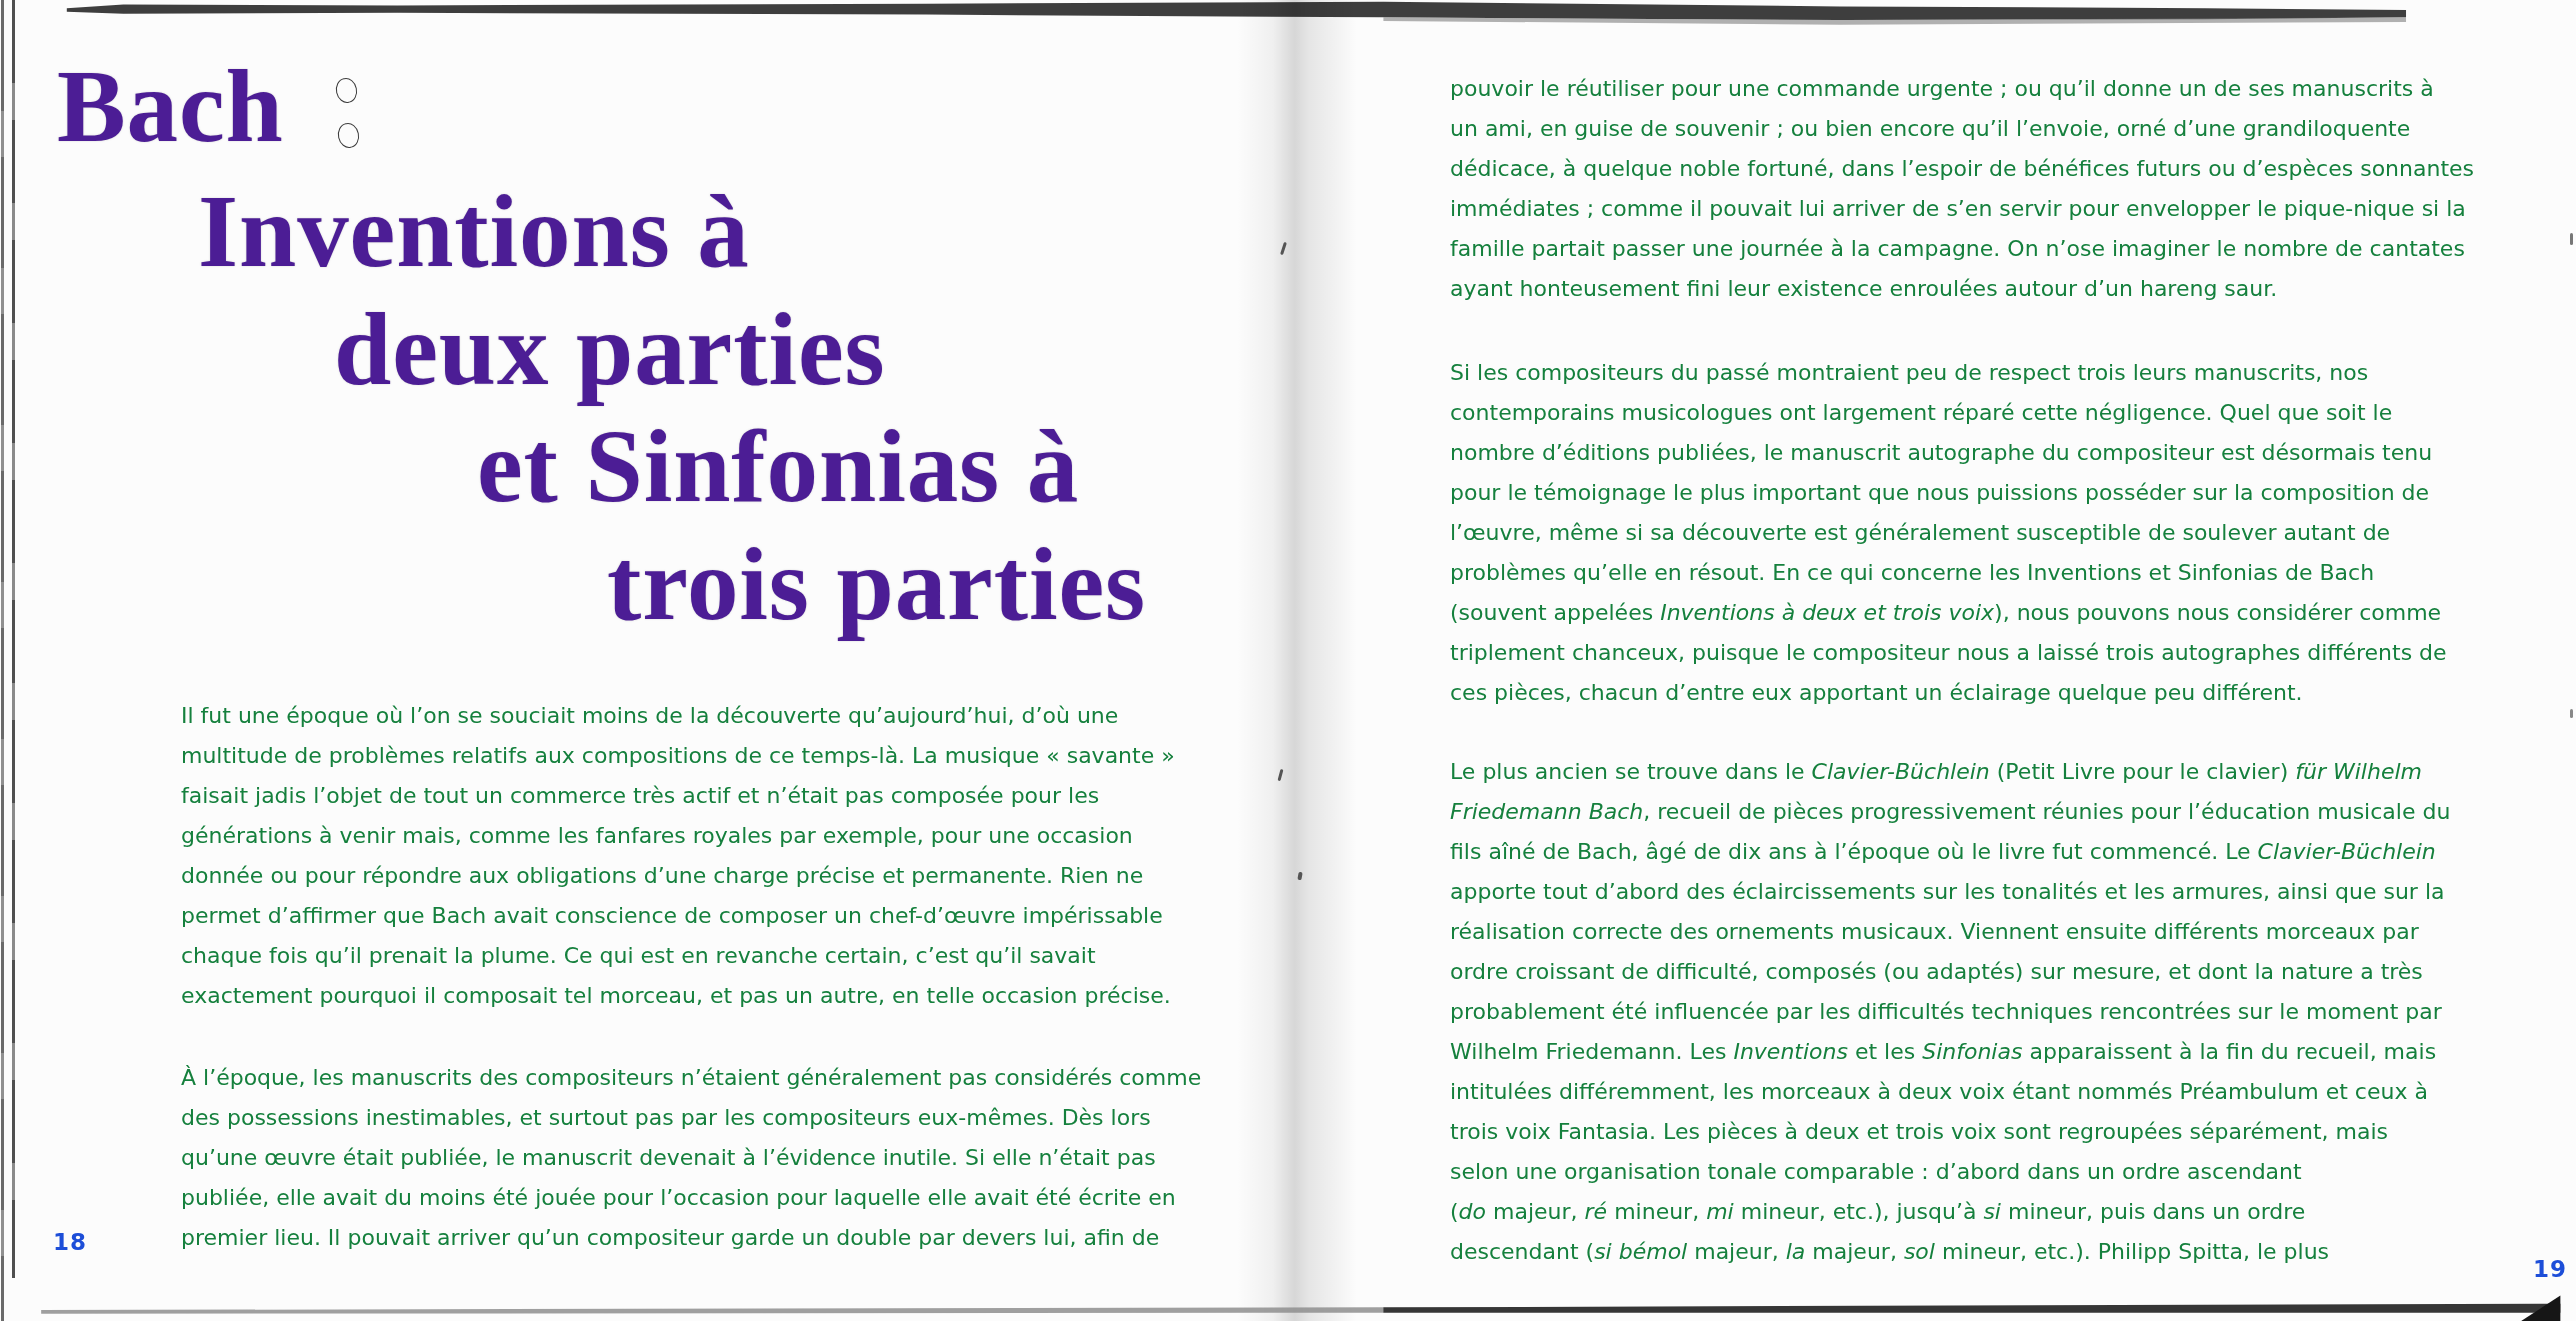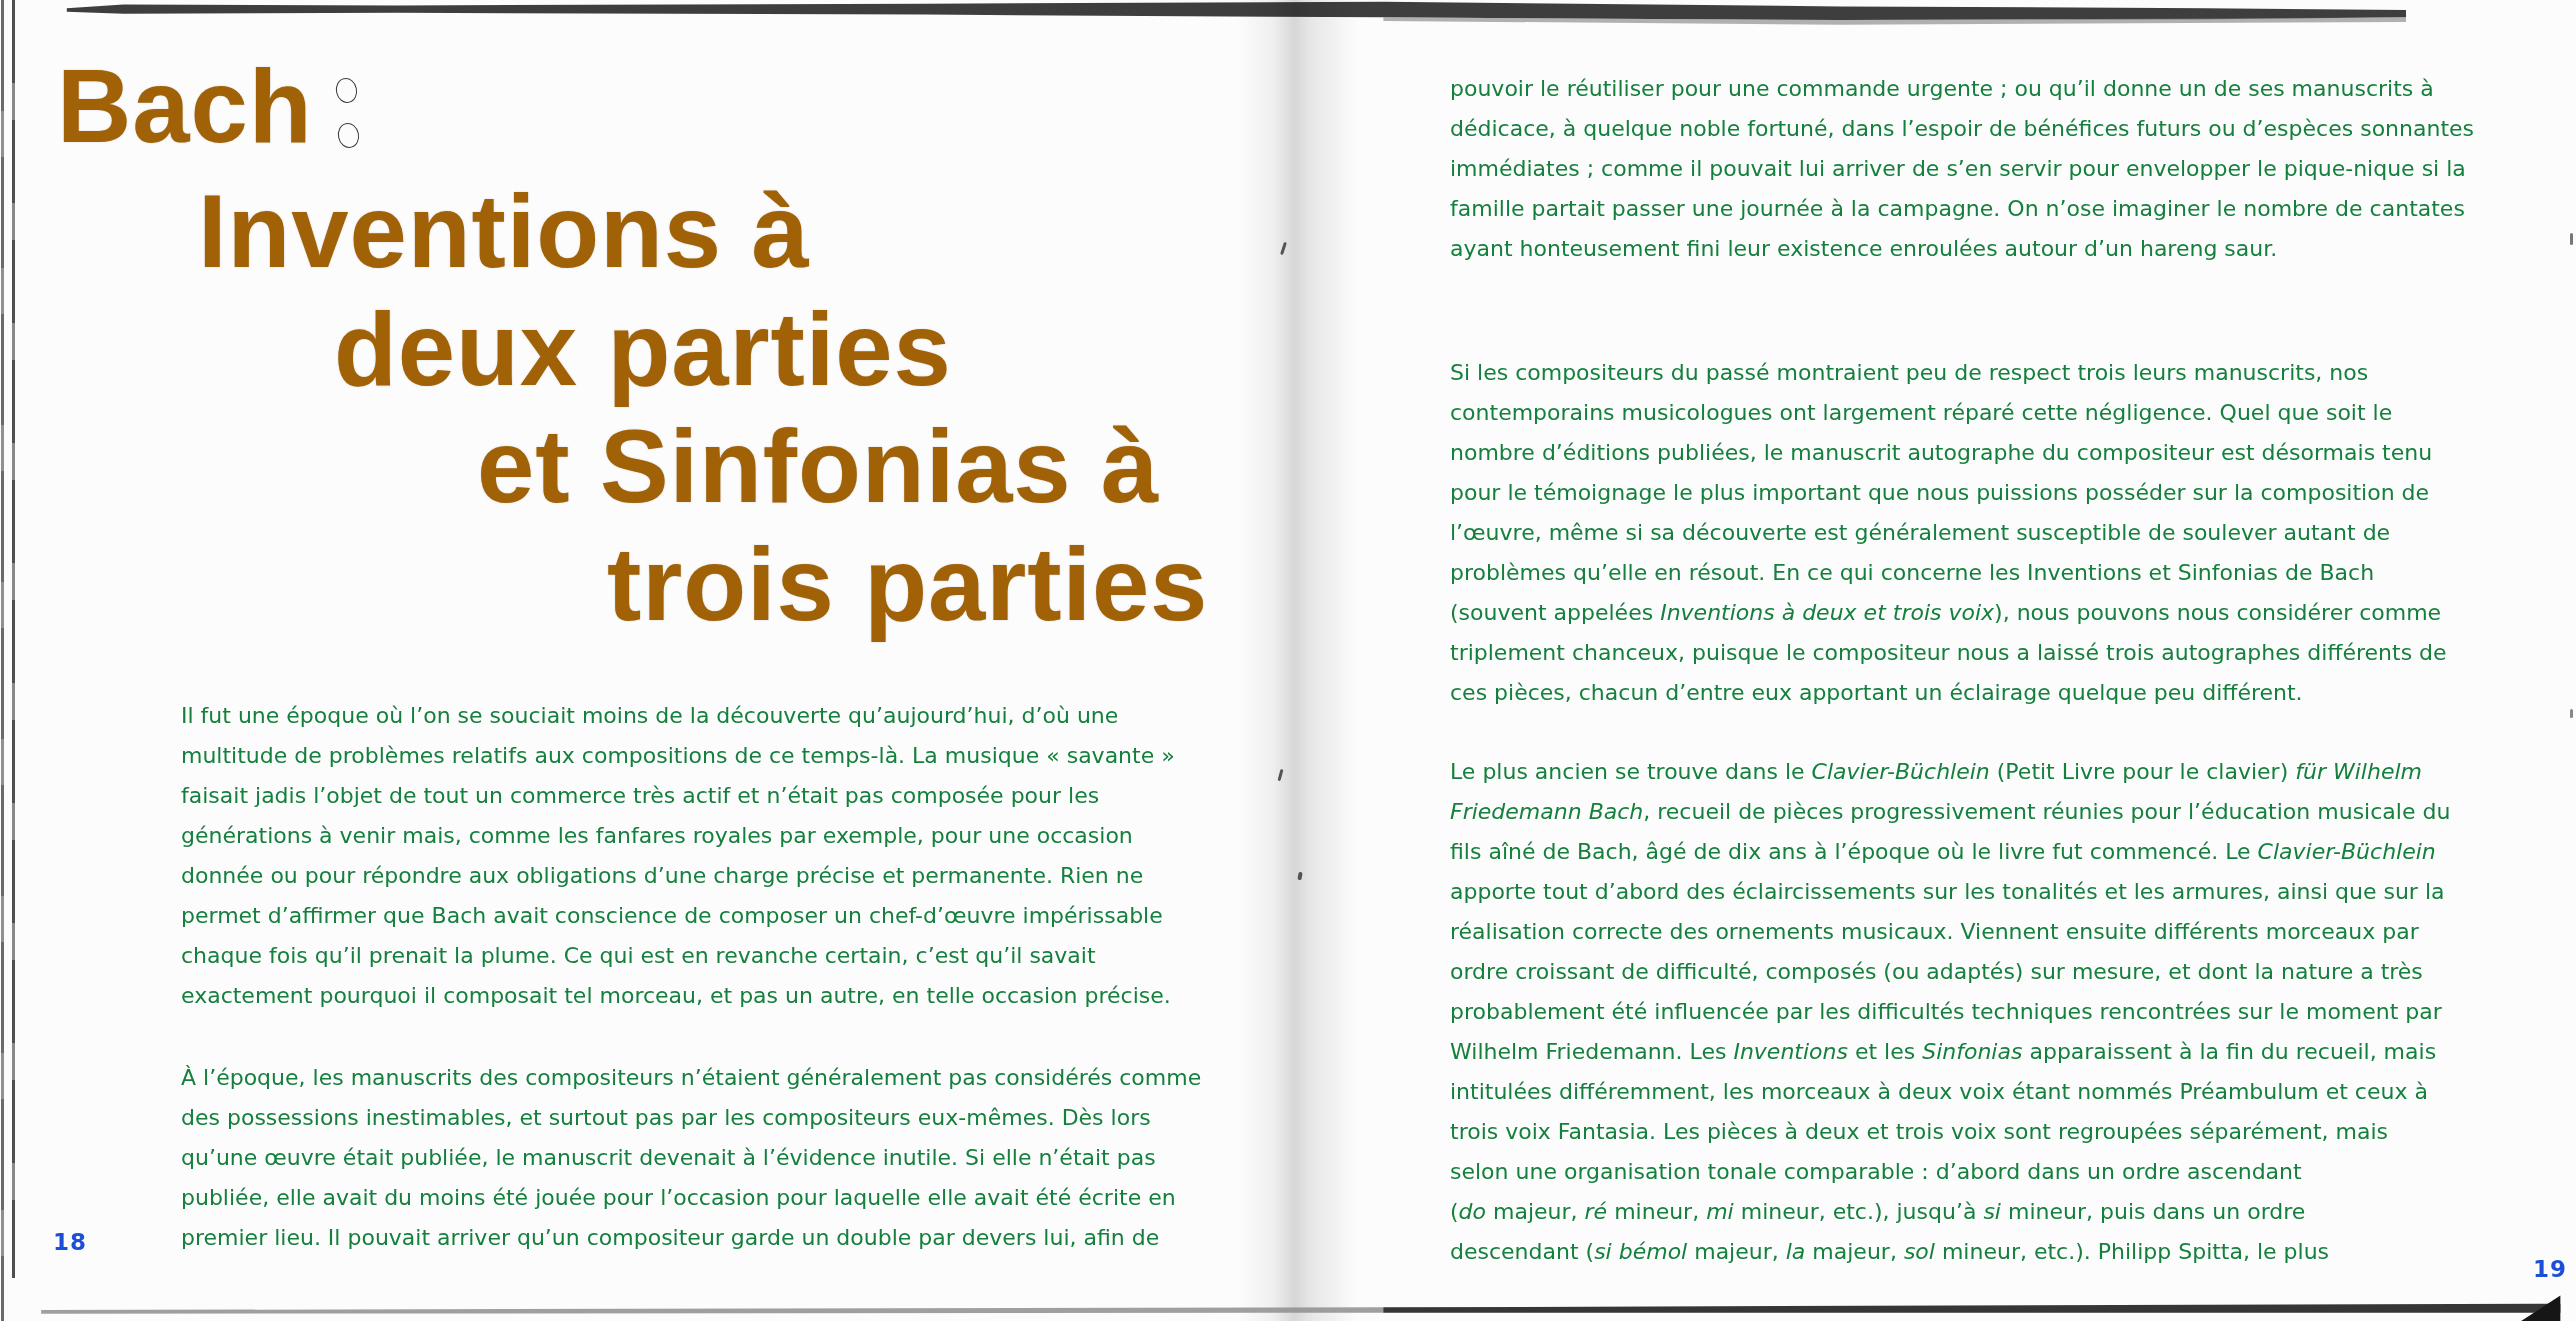--- a/index.html
+++ b/index.html
@@ -13,22 +13,22 @@
   .left-edge-a{position:absolute;left:0.9px;top:0;width:2.8px;height:1322px;
     background:repeating-linear-gradient(#6a6a6a 0 111px,#909090 111px 157px);}
   .left-edge-b{position:absolute;left:12px;top:0;width:2.8px;height:1278px;
     background:repeating-linear-gradient(#4f4f4f 0 83px,#8a8a8a 83px 120px);}
   .gutter{position:absolute;left:1237px;top:0;width:120px;height:1322px;
     background:linear-gradient(90deg,rgba(0,0,0,0) 0%,rgba(0,0,0,0.05) 30%,
       rgba(0,0,0,0.15) 48%,rgba(0,0,0,0.09) 60%,rgba(0,0,0,0) 100%);}
   .page-half{position:absolute;top:0;width:1288px;height:1322px;}
   
   .title-line{
-    position:absolute;font-family:Liberation Sans, sans-serif;font-weight:bold;
-    color:#a16207;font-size:103px;line-height:1;letter-spacing:0.9px;white-space:nowrap;
+    position:absolute;font-family:Liberation Serif, serif;font-weight:bold;
+    color:#4c1d95;font-size:103px;line-height:1;letter-spacing:0.9px;white-space:nowrap;
     text-shadow:0 0 1.8px rgba(120,120,120,0.35);
   }
   .colon-dot{position:absolute;width:18.5px;height:23px;border:1.8px solid #3c3c3c;
     border-radius:50%;transform:rotate(-12deg);background:transparent;}
   
   .tpara{position:absolute;width:1052px;color:#15803d;font-size:22px;}
   .tline{height:40px;line-height:40px;white-space:nowrap;}
   .tline em{}
   .pageno{position:absolute;font-size:23px;font-weight:bold;color:#1d4ed8;letter-spacing:0.9px;}
   
@@ -86,20 +86,21 @@
         <div class="tline"><span>premier lieu. Il pouvait arriver qu’un compositeur garde un double par devers lui, afin de</span></div>
       </div>
 
     <div class="pageno" style="left:53px;top:1229px;">18</div>
   </div>
 
   <div class="page-half" style="left:1288px;">
 
     <div class="tpara" style="left:162px;top:69px;">
         <div class="tline"><span>pouvoir le réutiliser pour une commande urgente ; ou qu’il donne un de ses manuscrits à</span></div>
+        <div class="tline"><span>un ami, en guise de souvenir ; ou bien encore qu’il l’envoie, orné d’une grandiloquente</span></div>
         <div class="tline"><span>dédicace, à quelque noble fortuné, dans l’espoir de bénéfices futurs ou d’espèces sonnantes</span></div>
         <div class="tline"><span>immédiates ; comme il pouvait lui arriver de s’en servir pour envelopper le pique-nique si la</span></div>
         <div class="tline"><span>famille partait passer une journée à la campagne. On n’ose imaginer le nombre de cantates</span></div>
         <div class="tline"><span>ayant honteusement fini leur existence enroulées autour d’un hareng saur.</span></div>
       </div>
 
     <div class="tpara" style="left:162px;top:353px;">
         <div class="tline"><span>Si les compositeurs du passé montraient peu de respect trois leurs manuscrits, nos</span></div>
         <div class="tline"><span>contemporains musicologues ont largement réparé cette négligence. Quel que soit le</span></div>
         <div class="tline"><span>nombre d’éditions publiées, le manuscrit autographe du compositeur est désormais tenu</span></div>

